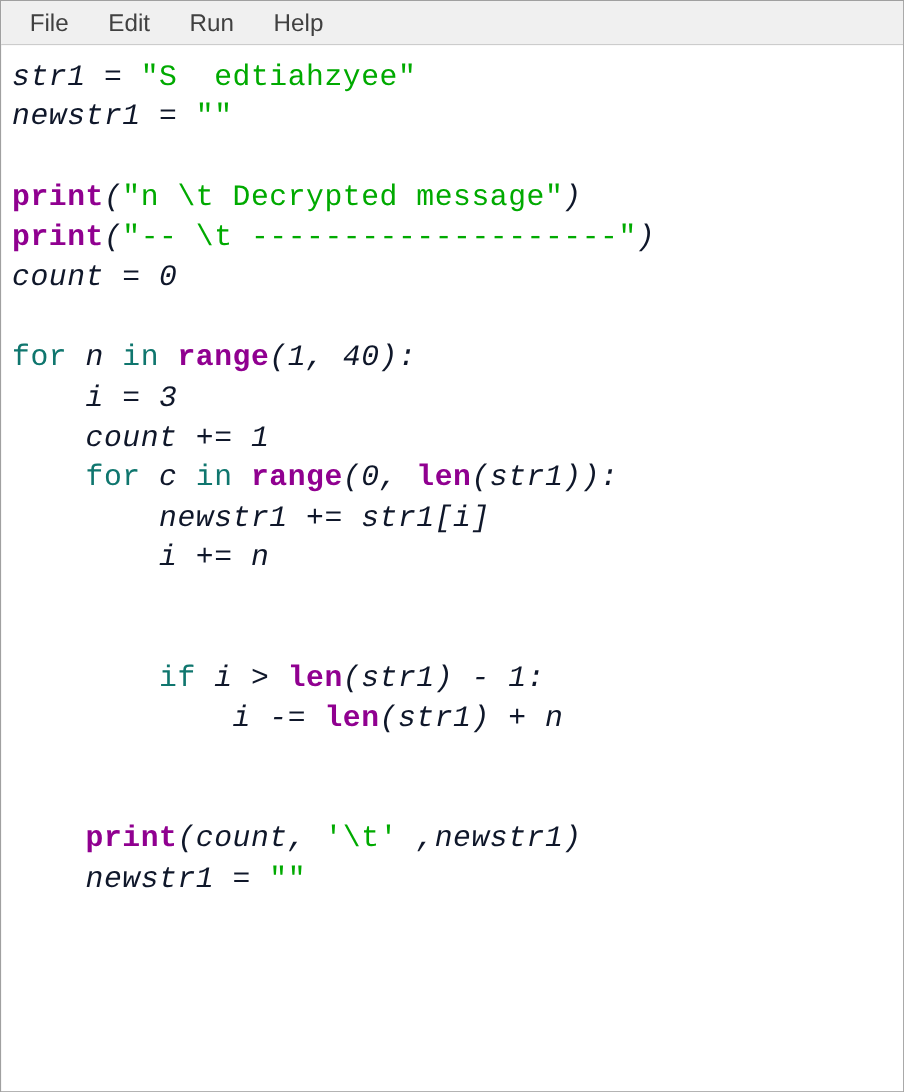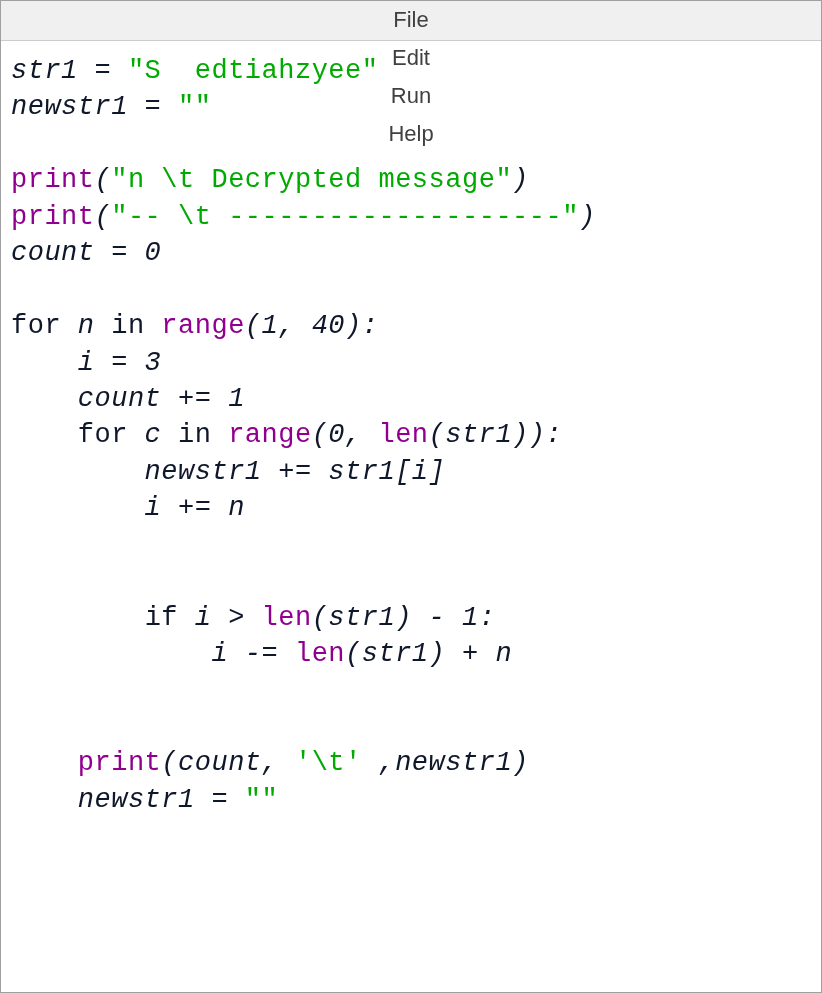--- a/index.html
+++ b/index.html
@@ -16,41 +16,40 @@
       border: 1px solid #a0a0a0;
     }
     .menubar {
       display: flex;
       align-items: center;
       background: #f0f0f0;
       border-bottom: 1px solid #cccccc;
       height: 40px;
       padding: 0 8px;
       gap: 0;
-      flex-direction: column;
     }
     .menu-item {
       color: #404040;
       font-size: 22px;
       padding: 6px 18px;
       cursor: default;
     }
     .code-area {
       font-family: "Courier New", monospace;
       font-size: 27px;
       line-height: 1.35;
       padding: 12px 10px;
       white-space: pre;
       color: #000000;
       letter-spacing: 0.5px;
       font-weight: 500;
     }
-    .kw-orange { color: #0f172a; }
+    .kw-orange { color: #0f766e; }
     .str-green { color: #00aa00; }
-    .fn-purple { color: #900090; }
+    .fn-purple { color: #900090; font-weight: bold; }
     .black { color: #0f172a; font-style: italic; }
   </style>
 </head>
 <body>
 
 <div class="menubar">
   <div class="menu-item">File</div>
   <div class="menu-item">Edit</div>
   <div class="menu-item">Run</div>
   <div class="menu-item">Help</div>

